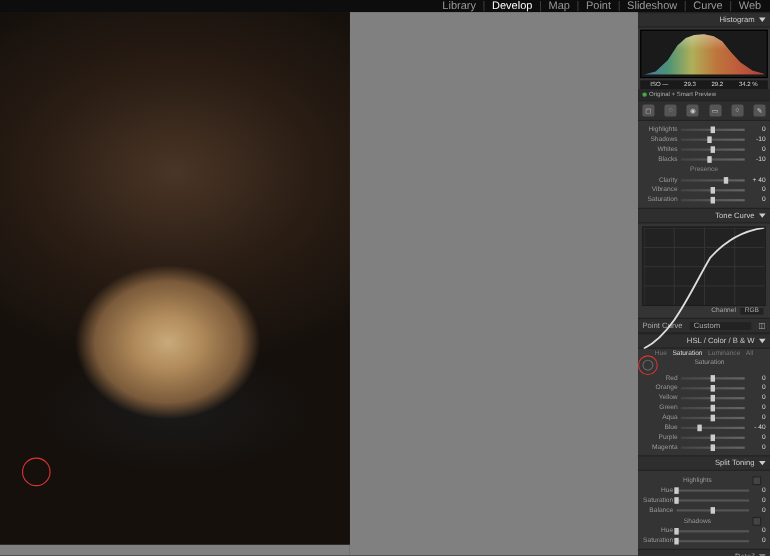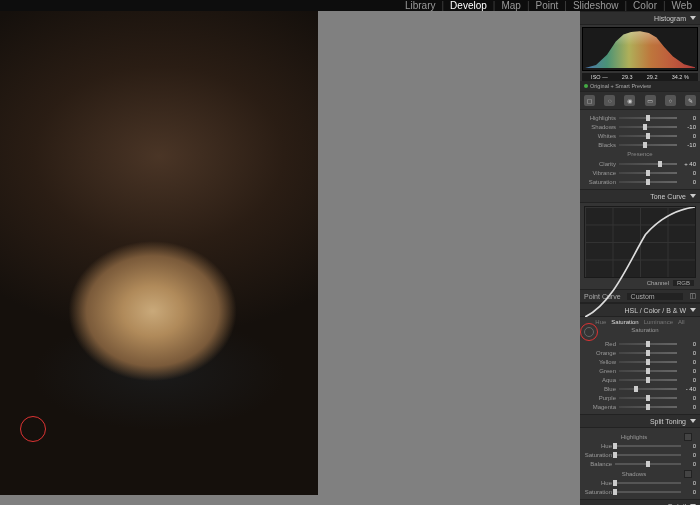--- a/index.html
+++ b/index.html
@@ -103,21 +103,21 @@
     <span>Library</span>
       <span class="sep">|</span>
     <span class="active">Develop</span>
       <span class="sep">|</span>
     <span>Map</span>
       <span class="sep">|</span>
     <span>Point</span>
       <span class="sep">|</span>
     <span>Slideshow</span>
       <span class="sep">|</span>
-    <span>Color</span>
+    <span>Curve</span>
       <span class="sep">|</span>
     <span>Web</span>
   </div>
 
   <div class="main">
     <div class="canvas">
       <div class="photo"></div>
       <div class="annot1"></div>
     </div>
     <div class="mid"></div>

